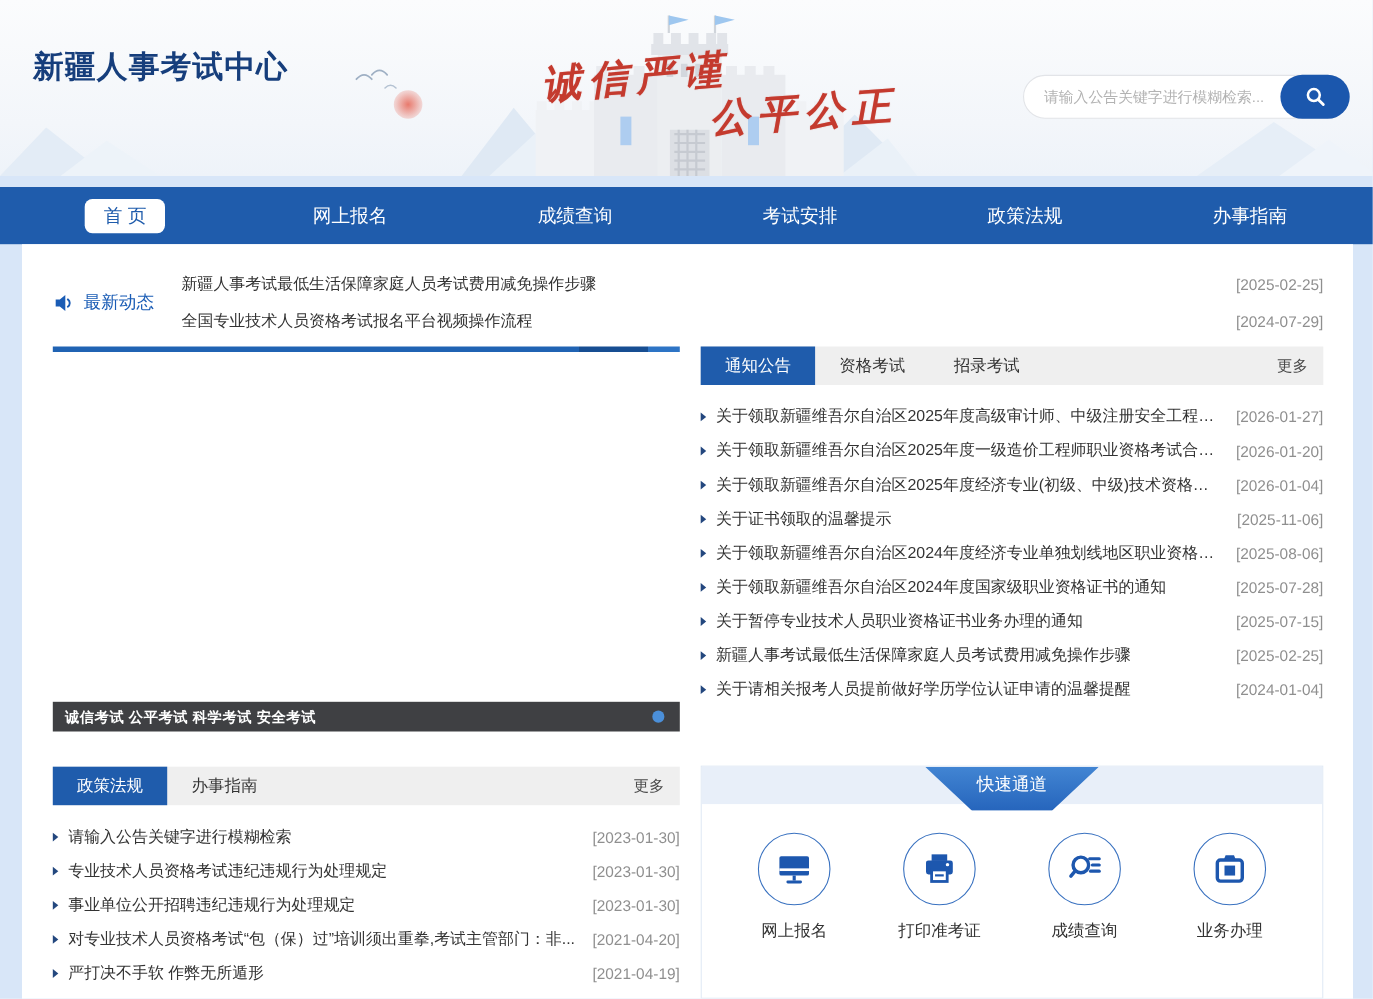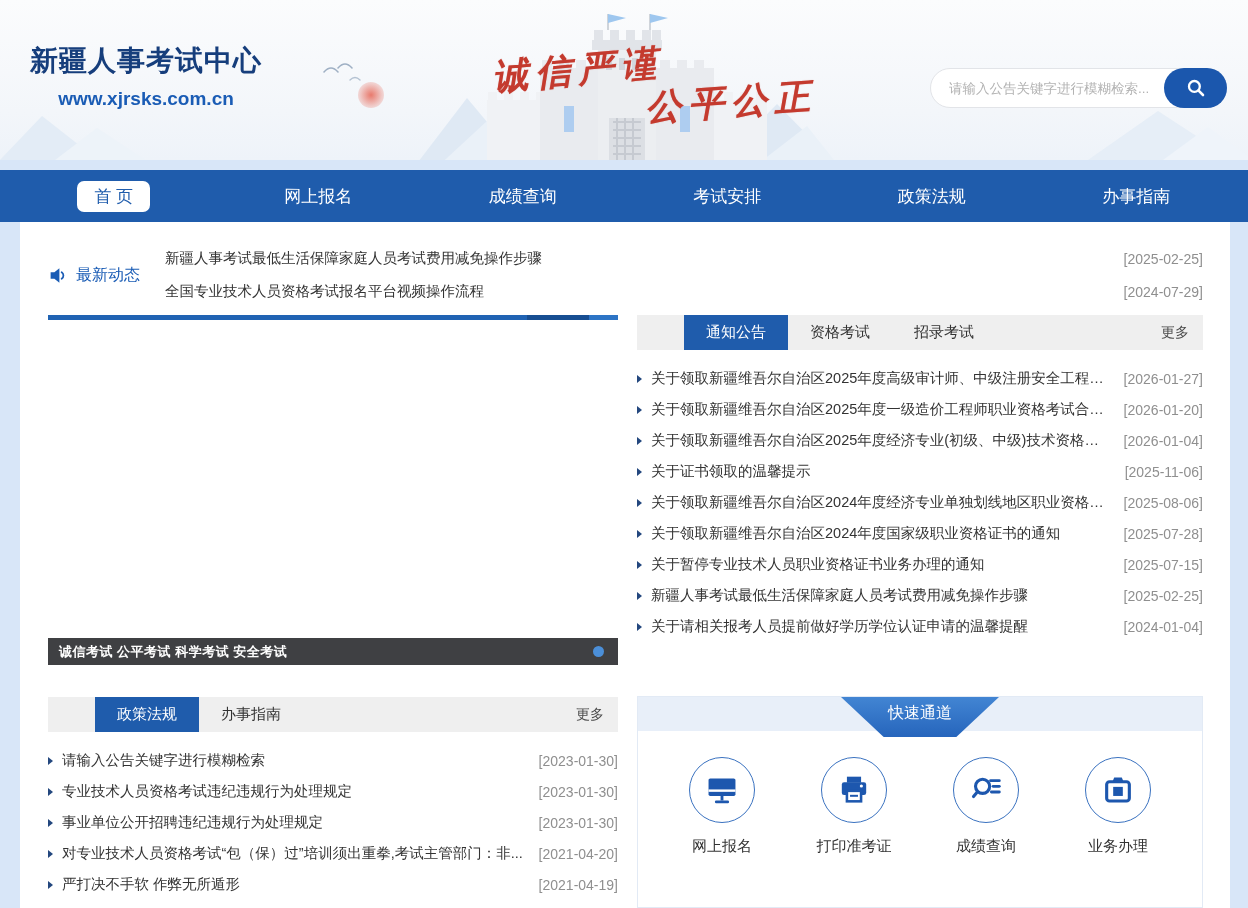--- a/index.html
+++ b/index.html
@@ -79,21 +79,21 @@
   .carousel-strip { height:5px;
     background:linear-gradient(90deg,#2063b3 0%,#2063b3 84%,#174e92 84%,#174e92 95%,#2d74c5 95%); }
   .carousel-body { flex:1; background:#fff; cursor:pointer; }
   .carousel-caption {
     height:27px; background:#3f4043; display:flex; align-items:center; padding:0 14px 0 11px;
   }
   .carousel-caption .cap-text { color:#fff; font-size:13px; font-weight:bold; letter-spacing:.5px; }
   .carousel-dot { margin-left:auto; width:11px; height:11px; border-radius:50%; background:#4b8fd9; cursor:pointer; }
 
   
-  .tabbar { height:35px; background:#efefef; display:flex; align-items:stretch;padding-left:47px; }
+  .tabbar { height:35px; background:#efefef; display:flex; align-items:stretch; }
   .tabs { display:flex; }
   .tab { display:flex; align-items:center; padding:0 22px; font-size:15px; color:#333; }
   .tab.active { background:#1f5cac; color:#fff; }
   .more { margin-left:auto; display:flex; align-items:center; padding-right:14px; font-size:14px; color:#4a4a4a; }
 
   
   .doc-list { list-style:none; margin-top:13px; }
   .doc-item { display:flex; align-items:center; height:31px; }
   .bullet { width:0; height:0; border-left:5px solid #23477e; border-top:4px solid transparent;
             border-bottom:4px solid transparent; margin-right:9px; flex-shrink:0; }
@@ -176,21 +176,20 @@
   </svg>
 
   <svg class="birds" width="48" height="26">
     <path d="M2 14 Q9 6 16 14 M16 10 Q23 2 30 10" stroke="#9fb0c4" stroke-width="1.6" fill="none" stroke-linecap="round"></path>
     <path d="M28 22 Q33 17 38 22" stroke="#b4c2d2" stroke-width="1.4" fill="none" stroke-linecap="round"></path>
   </svg>
   <div class="sun"></div>
 
   <div class="logo">
     <div class="logo-title">新疆人事考试中心</div>
-    <div class="logo-url">www.xjrsks.com.cn</div>
   </div>
 
   <div class="slogan slogan-1">诚信严谨</div>
   <div class="slogan slogan-2">公平公正</div>
 
   <div class="search-box">
     <input class="search-input" type="text" placeholder="请输入公告关键字进行模糊检索..." style="">
     <button class="search-btn">
       <svg width="22" height="22" viewBox="0 0 22 22">
         <circle cx="9.4" cy="9.4" r="5.4" fill="none" stroke="#fff" stroke-width="2.3"></circle>

